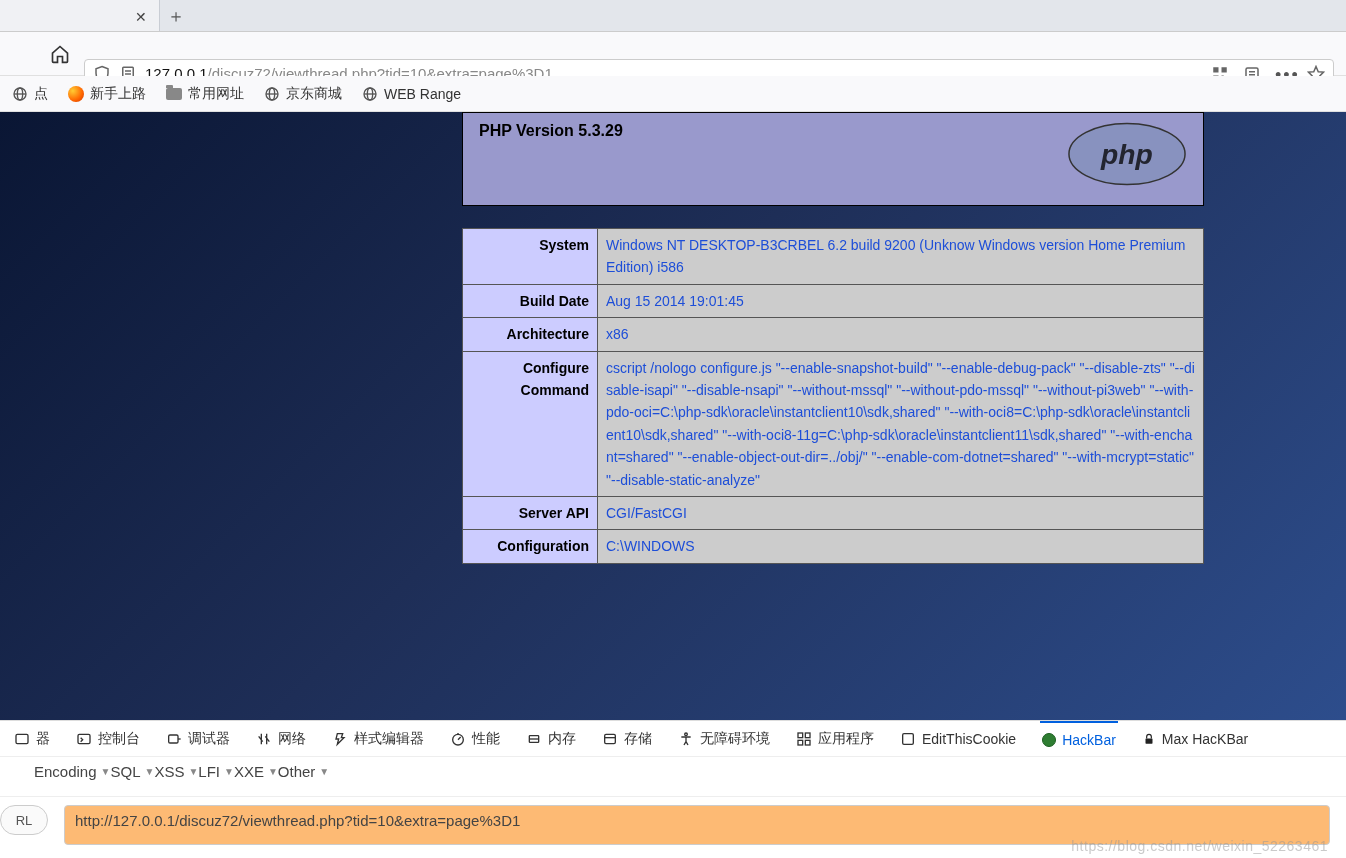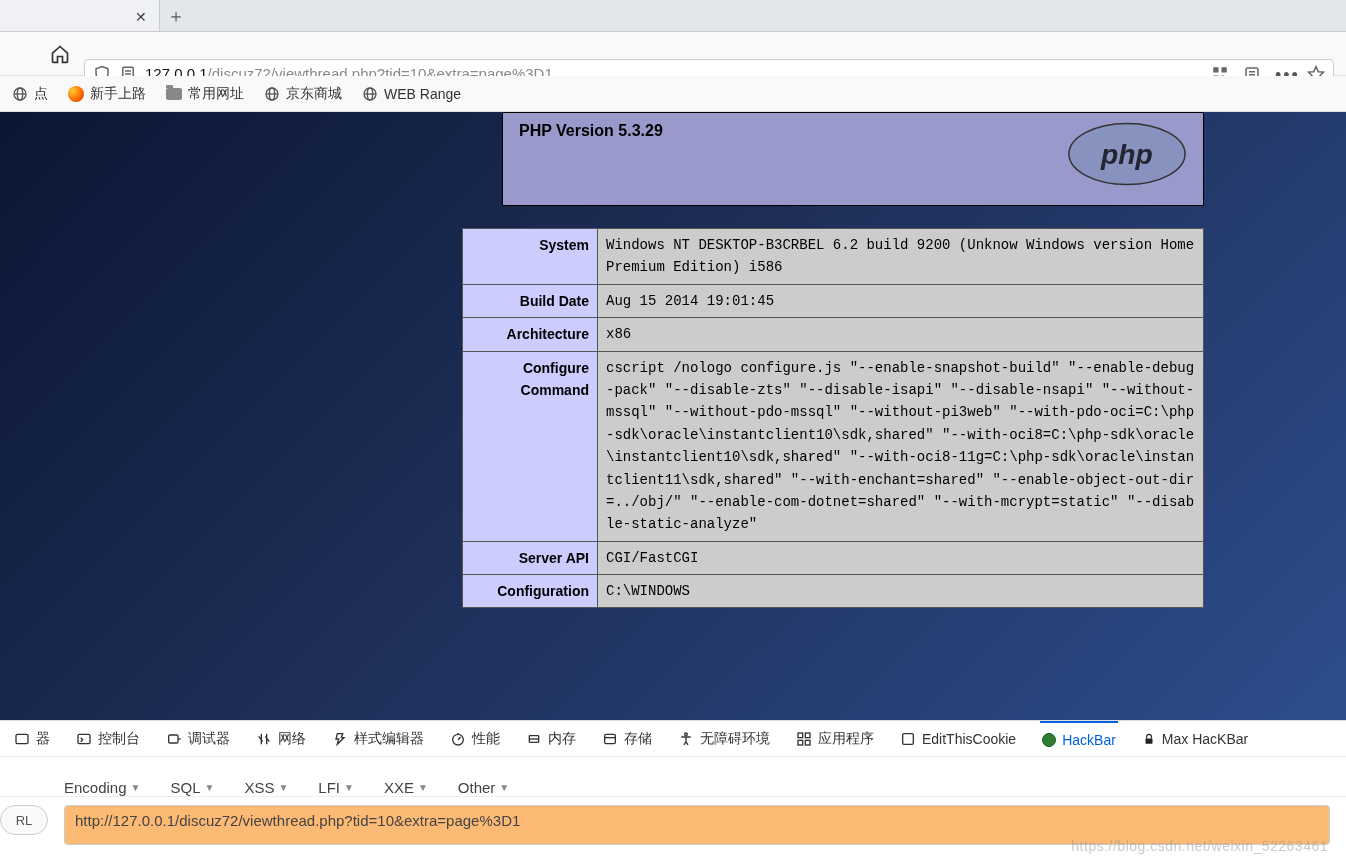--- a/index.html
+++ b/index.html
@@ -26,38 +26,38 @@
 .bm { display: flex; align-items: center; gap: 6px; cursor: pointer; }
 .bm-ico { width: 16px; height: 16px; display: inline-flex; align-items: center; justify-content: center; }
 .ff-ico { width:16px; height:16px; border-radius:50%; background: radial-gradient(circle at 30% 30%, #ffcc33, #ff6600 60%, #cc3300); }
 .folder-ico { width:16px; height:12px; background:#888; border-radius:2px; position:relative; }
 .folder-ico::before { content:""; position:absolute; top:-3px; left:0; width:7px; height:3px; background:#888; border-radius:1px 1px 0 0; }
 .globe-ico svg { width:16px; height:16px; }
 
 
 .content { flex: 1; position: relative; overflow: hidden; background: linear-gradient(135deg, #0a1634 0%, #1e2e57 45%, #2d4d8c 100%); }
 .phpwrap { position: absolute; left: 462px; top: 0; width: 742px; }
-.phpheader { height: 94px; background: #9999cc; border: 1px solid #000; display: flex; align-items: flex-start; justify-content: space-between; padding: 9px 16px; margin-left: 40px; }
+.phpheader { height: 94px; background: #9999cc; border: 1px solid #000; display: flex; align-items: flex-start; justify-content: space-between; padding: 9px 16px; }
 .phpheader h1 { font-size: 16px; font-weight: bold; color: #000; }
 .phplogo { width: 120px; height: 64px; }
 .phptable { width: 100%; border-collapse: collapse; margin-top: 22px; font-size: 14px; }
 .phptable td { border: 1px solid #555; padding: 5px 8px; vertical-align: top; line-height: 1.6; }
 .phptable td.k { width: 135px; background: #ccccff; font-weight: bold; color: #000; text-align: right; }
-.phptable td.v { background: #cccccc; color: #000000; word-break: break-all; font-family: Liberation Mono, monospace; }
+.phptable td.v { background: #cccccc; color: #1d4ed8; word-break: break-all; }
 
 
 .devtabs { height: 36px; background: #fff; border-top: 1px solid #ddd; display: flex; align-items: center; padding: 0 12px; gap: 22px; font-size: 14px; color: #333; }
 .devtab { display: flex; align-items: center; gap: 6px; cursor: pointer; padding: 0 2px; height: 100%; }
 .devtab.active { color: #0060df; border-top: 2px solid #0060df; }
 .devico { width: 16px; height: 16px; }
 .hackbar-ico { width:14px; height:14px; border-radius:50%; background:#2e7d32; border:1px solid #1b5e20; }
 .lock-ico { width:14px; height:14px; }
 
 
-.hacktools { height: 40px; background: #fff; border-top: 1px solid #eee; display: flex; align-items: flex-end; padding: 0 24px; gap: 30px; font-size: 15px; color: #444; }
+.hacktools { height: 40px; background: #fff; border-top: 1px solid #eee; display: flex; align-items: flex-start; padding: 6px 24px; font-size: 15px; color: #444; }
 .hackbtn { display: flex; align-items: center; gap: 4px; cursor: pointer; }
 .caret { font-size: 10px; color: #888; }
 
 
 .urlrow { height: 62px; background: #fff; display: flex; align-items: flex-start; padding: 8px 16px 0 0; gap: 16px; border-top: 1px solid #eee; position: relative; }
 .urlrow-label { width: 48px; height: 30px; border: 1px solid #ccc; border-radius: 15px; display: flex; align-items: center; justify-content: center; font-size: 13px; color: #555; background: #fafafa; }
 .urlrow-input { flex: 1; height: 40px; border: 1px solid #ccc; border-radius: 4px; padding: 6px 10px; font-size: 15px; color: #444; background: #fdba74; resize: none; font-family: inherit; }
 .watermark { position: absolute; right: 18px; bottom: 4px; font-size: 14px; color: rgba(150,150,150,.5); letter-spacing: .5px; pointer-events: none; }
 </style>
 </head>

